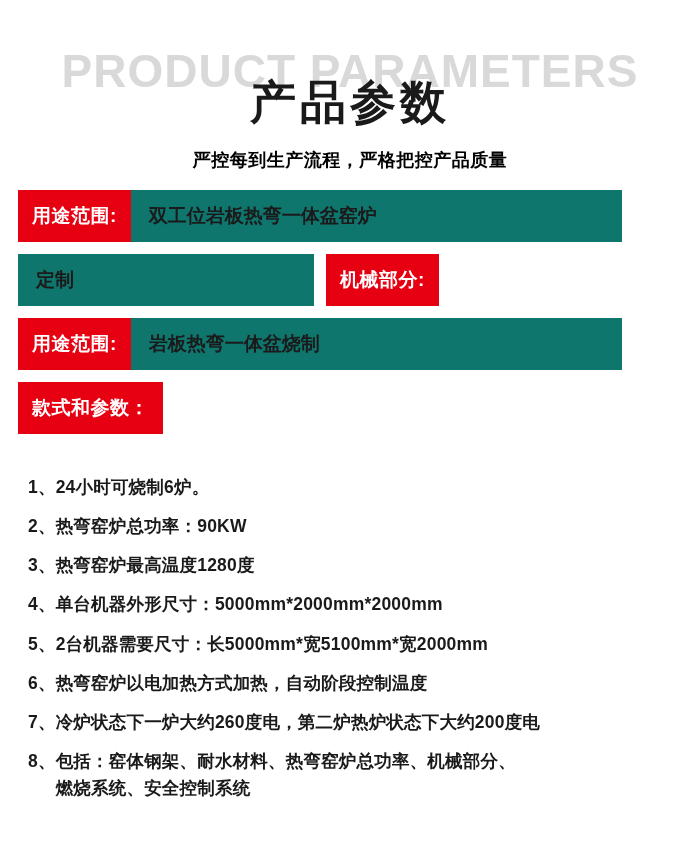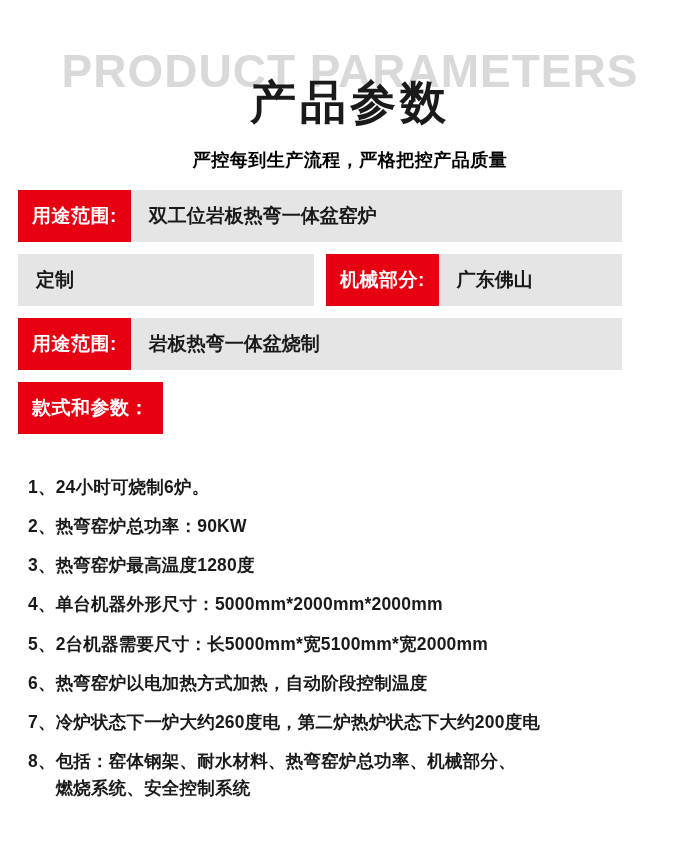--- a/index.html
+++ b/index.html
@@ -86,21 +86,21 @@
     color: #ffffff;
     font-size: 19px;
     font-weight: bold;
     display: flex;
     align-items: center;
     padding: 0 14px;
     white-space: nowrap;
     letter-spacing: 0.5px;
   }
   .spec-value {
-    background: #e5e5e5;
+    background: #0f766e;
     color: #1a1a1a;
     font-size: 19px;
     font-weight: bold;
     display: flex;
     align-items: center;
     padding: 0 18px;
     flex: 1 1 auto;
     min-width: 0;
     white-space: nowrap;
     overflow: hidden;
@@ -155,21 +155,20 @@
         <div class="spec-value">双工位岩板热弯一体盆窑炉</div>
       </div>
     </div>
 
     <div class="spec-row">
       <div class="spec-pair">
         <div class="spec-value">定制</div>
       </div>
       <div class="spec-pair">
         <div class="spec-label">机械部分:</div>
-        <div class="spec-value">广东佛山</div>
       </div>
     </div>
 
     <div class="spec-row single">
       <div class="spec-pair">
         <div class="spec-label">用途范围:</div>
         <div class="spec-value">岩板热弯一体盆烧制</div>
       </div>
     </div>
 

